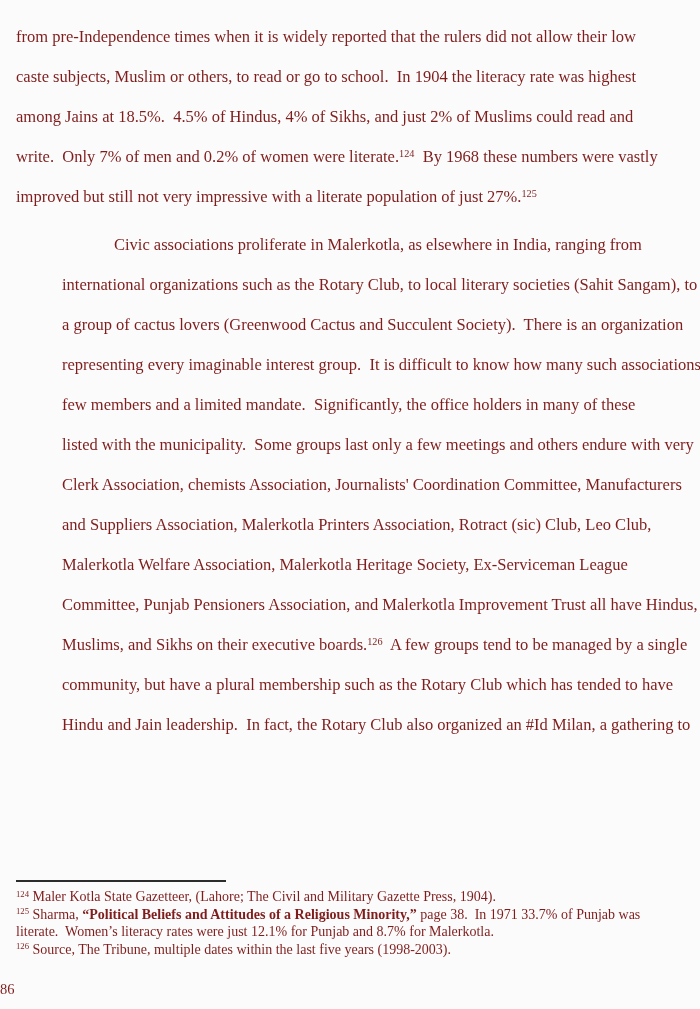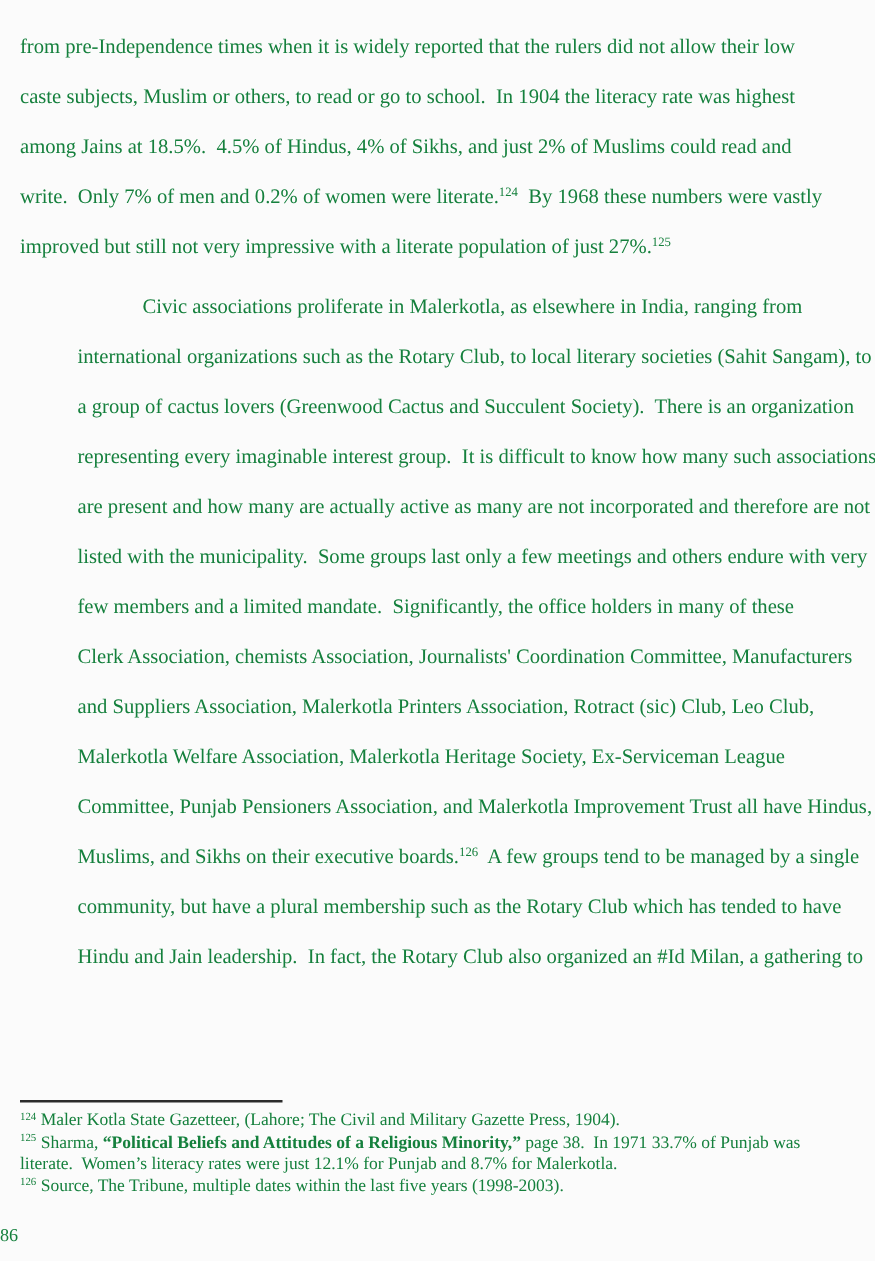--- a/index.html
+++ b/index.html
@@ -61,37 +61,36 @@
     top: 981px;
     left: 0;
     width: 100%;
     text-align: left;
     font-size: 14.5px;
   }
 </style>
 </head>
 <body>
 
-<div class="page" style="background: rgb(251, 251, 251); color: #15803d;">
+<div class="page" style="background: rgb(251, 251, 251); color: #7f1d1d;">
   <div class="body-text" id="body-text">
       <div class="paragraph">
         <div class="line"><span>from pre-Independence times when it is widely reported that the rulers did not allow their low</span></div>
         <div class="line"><span>caste subjects, Muslim or others, to read or go to school.  In 1904 the literacy rate was highest</span></div>
         <div class="line"><span>among Jains at 18.5%.  4.5% of Hindus, 4% of Sikhs, and just 2% of Muslims could read and</span></div>
         <div class="line"><span>write.  Only 7% of men and 0.2% of women were literate.</span><span class="sup">124</span><span>  By 1968 these numbers were vastly</span></div>
         <div class="line"><span>improved but still not very impressive with a literate population of just 27%.</span><span class="sup">125</span></div>
       </div>
       <div class="paragraph">
         <div class="line indent"><span>Civic associations proliferate in Malerkotla, as elsewhere in India, ranging from</span></div>
         <div class="line"><span>international organizations such as the Rotary Club, to local literary societies (Sahit Sangam), to</span></div>
         <div class="line"><span>a group of cactus lovers (Greenwood Cactus and Succulent Society).  There is an organization</span></div>
         <div class="line"><span>representing every imaginable interest group.  It is difficult to know how many such associations</span></div>
-        <div class="line"><span>are present and how many are actually active as many are not incorporated and therefore are not</span></div>
+        <div class="line"><span>few members and a limited mandate.  Significantly, the office holders in many of these</span></div>
         <div class="line"><span>listed with the municipality.  Some groups last only a few meetings and others endure with very</span></div>
-        <div class="line"><span>few members and a limited mandate.  Significantly, the office holders in many of these</span></div>
         <div class="line"><span>Clerk Association, chemists Association, Journalists' Coordination Committee, Manufacturers</span></div>
         <div class="line"><span>and Suppliers Association, Malerkotla Printers Association, Rotract (sic) Club, Leo Club,</span></div>
         <div class="line"><span>Malerkotla Welfare Association, Malerkotla Heritage Society, Ex-Serviceman League</span></div>
         <div class="line"><span>Committee, Punjab Pensioners Association, and Malerkotla Improvement Trust all have Hindus,</span></div>
         <div class="line"><span>Muslims, and Sikhs on their executive boards.</span><span class="sup">126</span><span>  A few groups tend to be managed by a single</span></div>
         <div class="line"><span>community, but have a plural membership such as the Rotary Club which has tended to have</span></div>
         <div class="line"><span>Hindu and Jain leadership.  In fact, the Rotary Club also organized an #Id Milan, a gathering to</span></div>
       </div>
     </div>
   <div class="fn-rule"></div>

